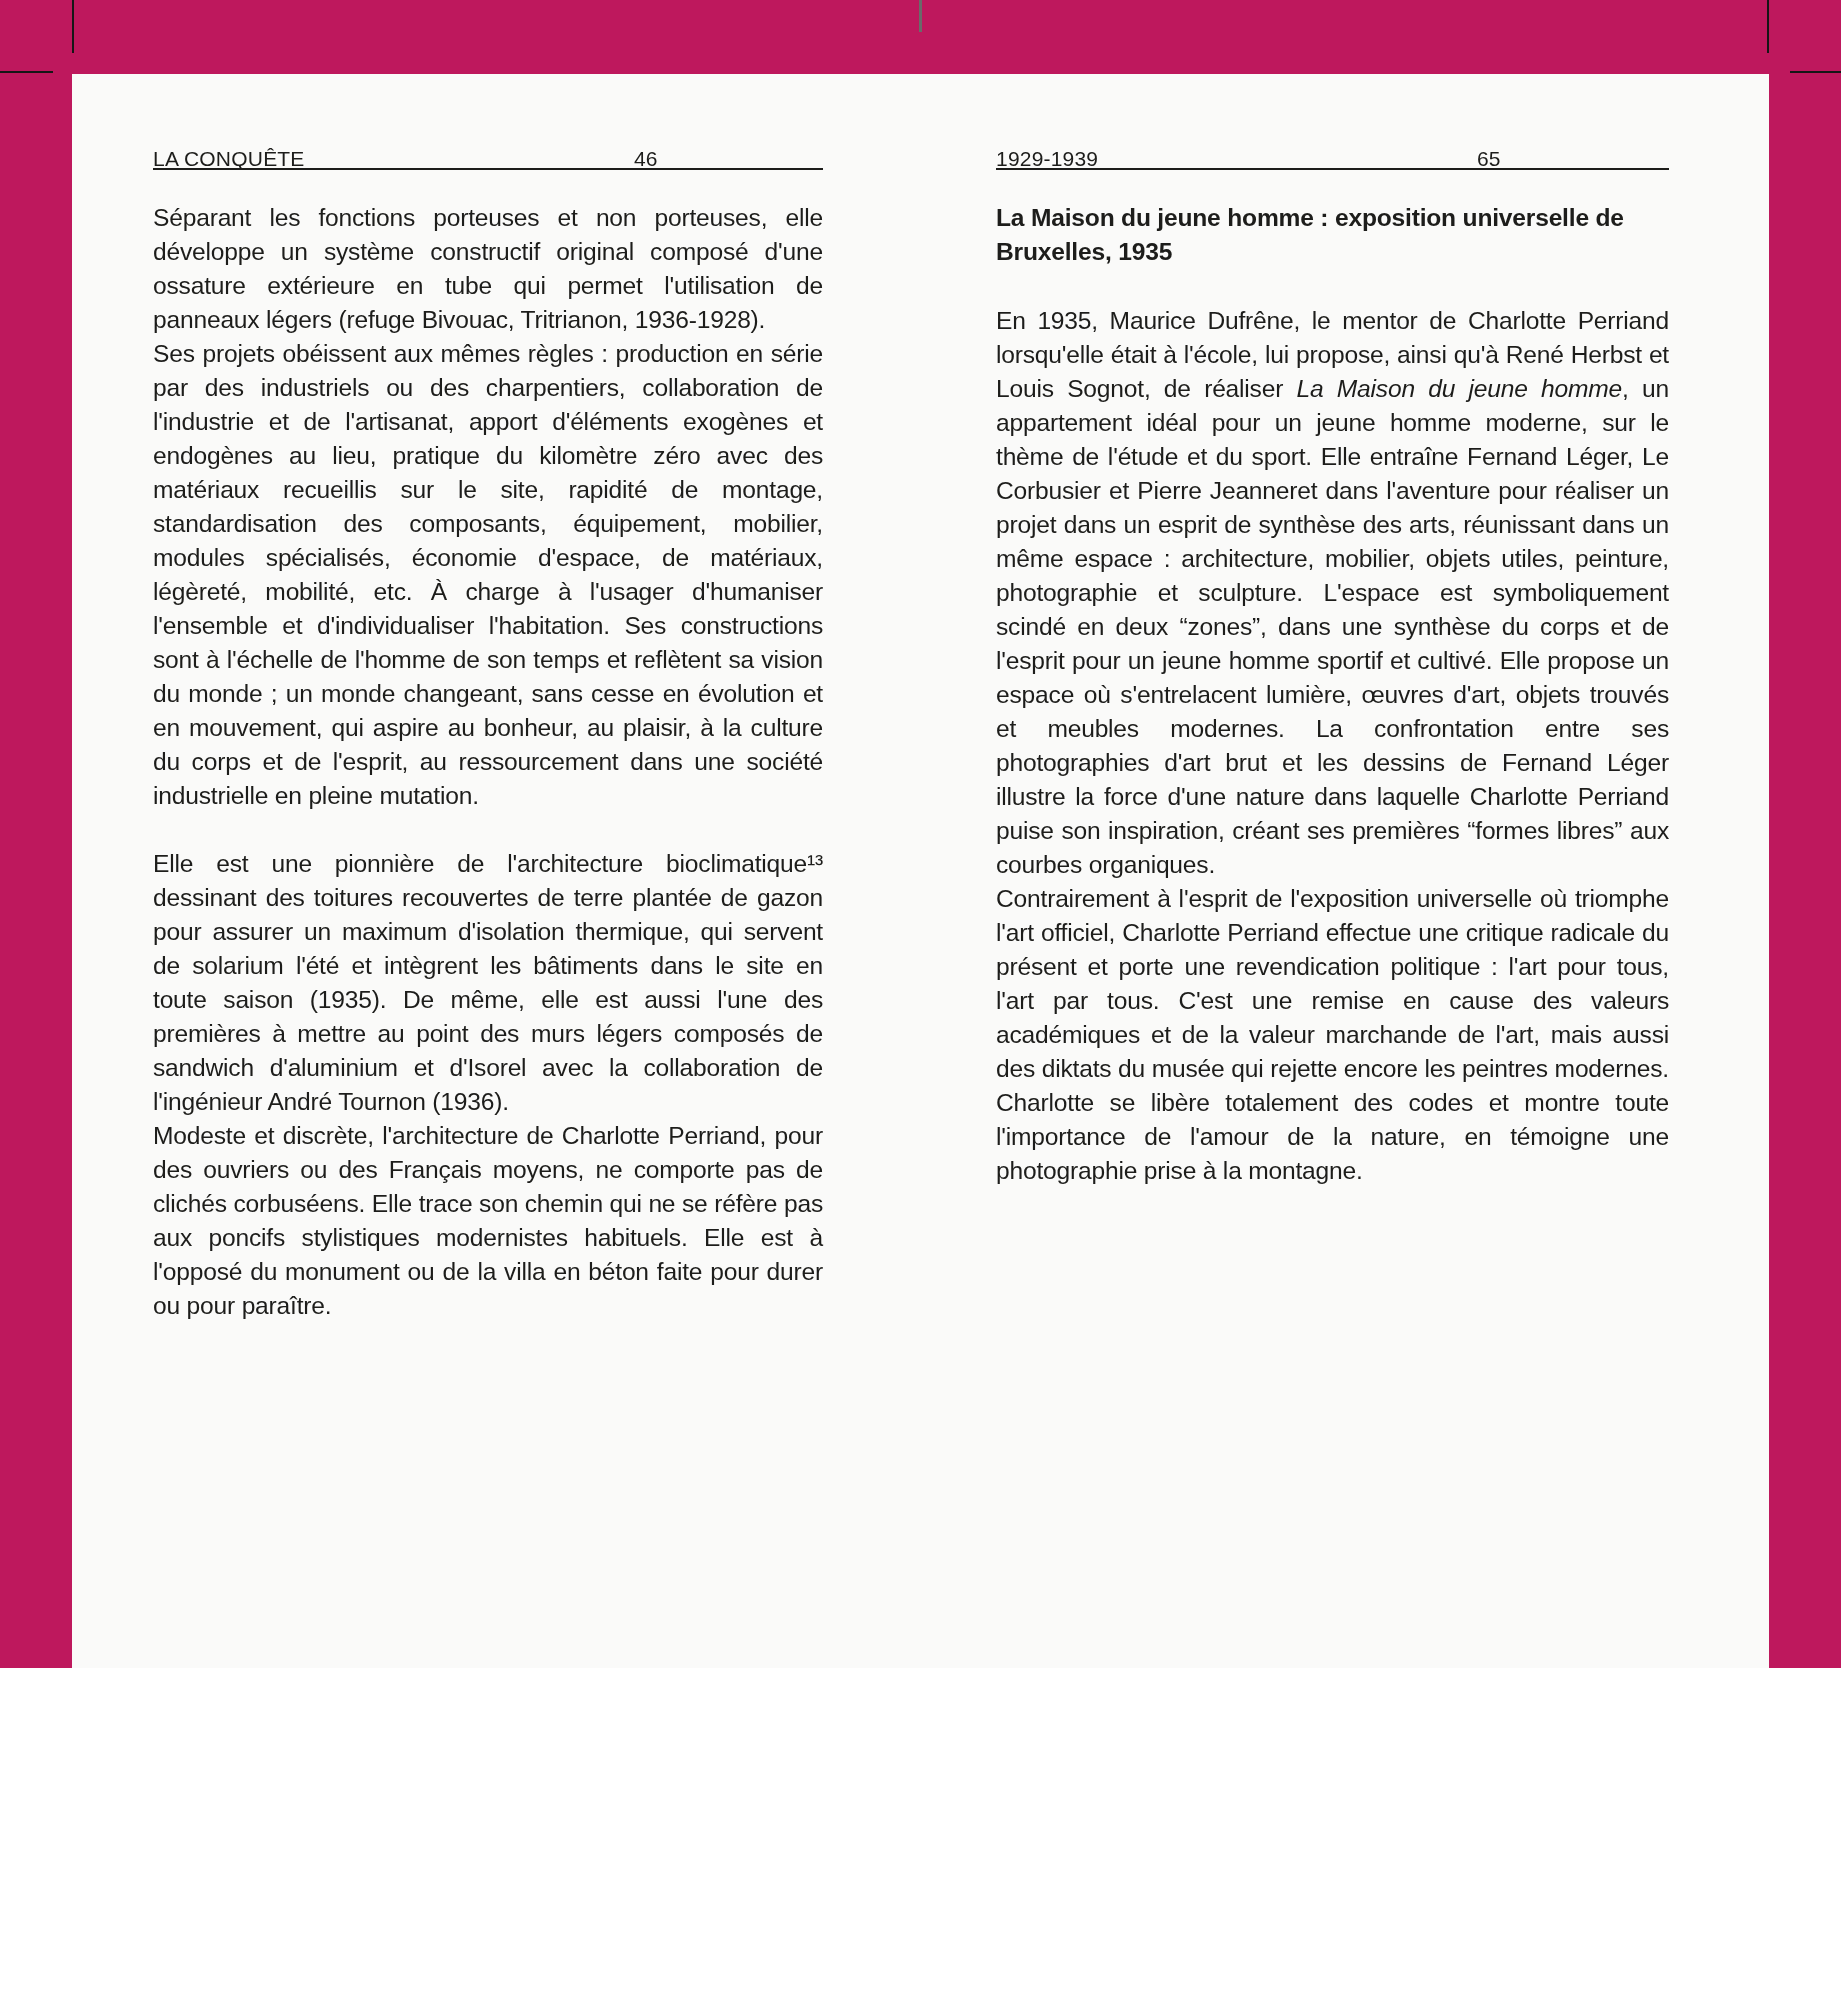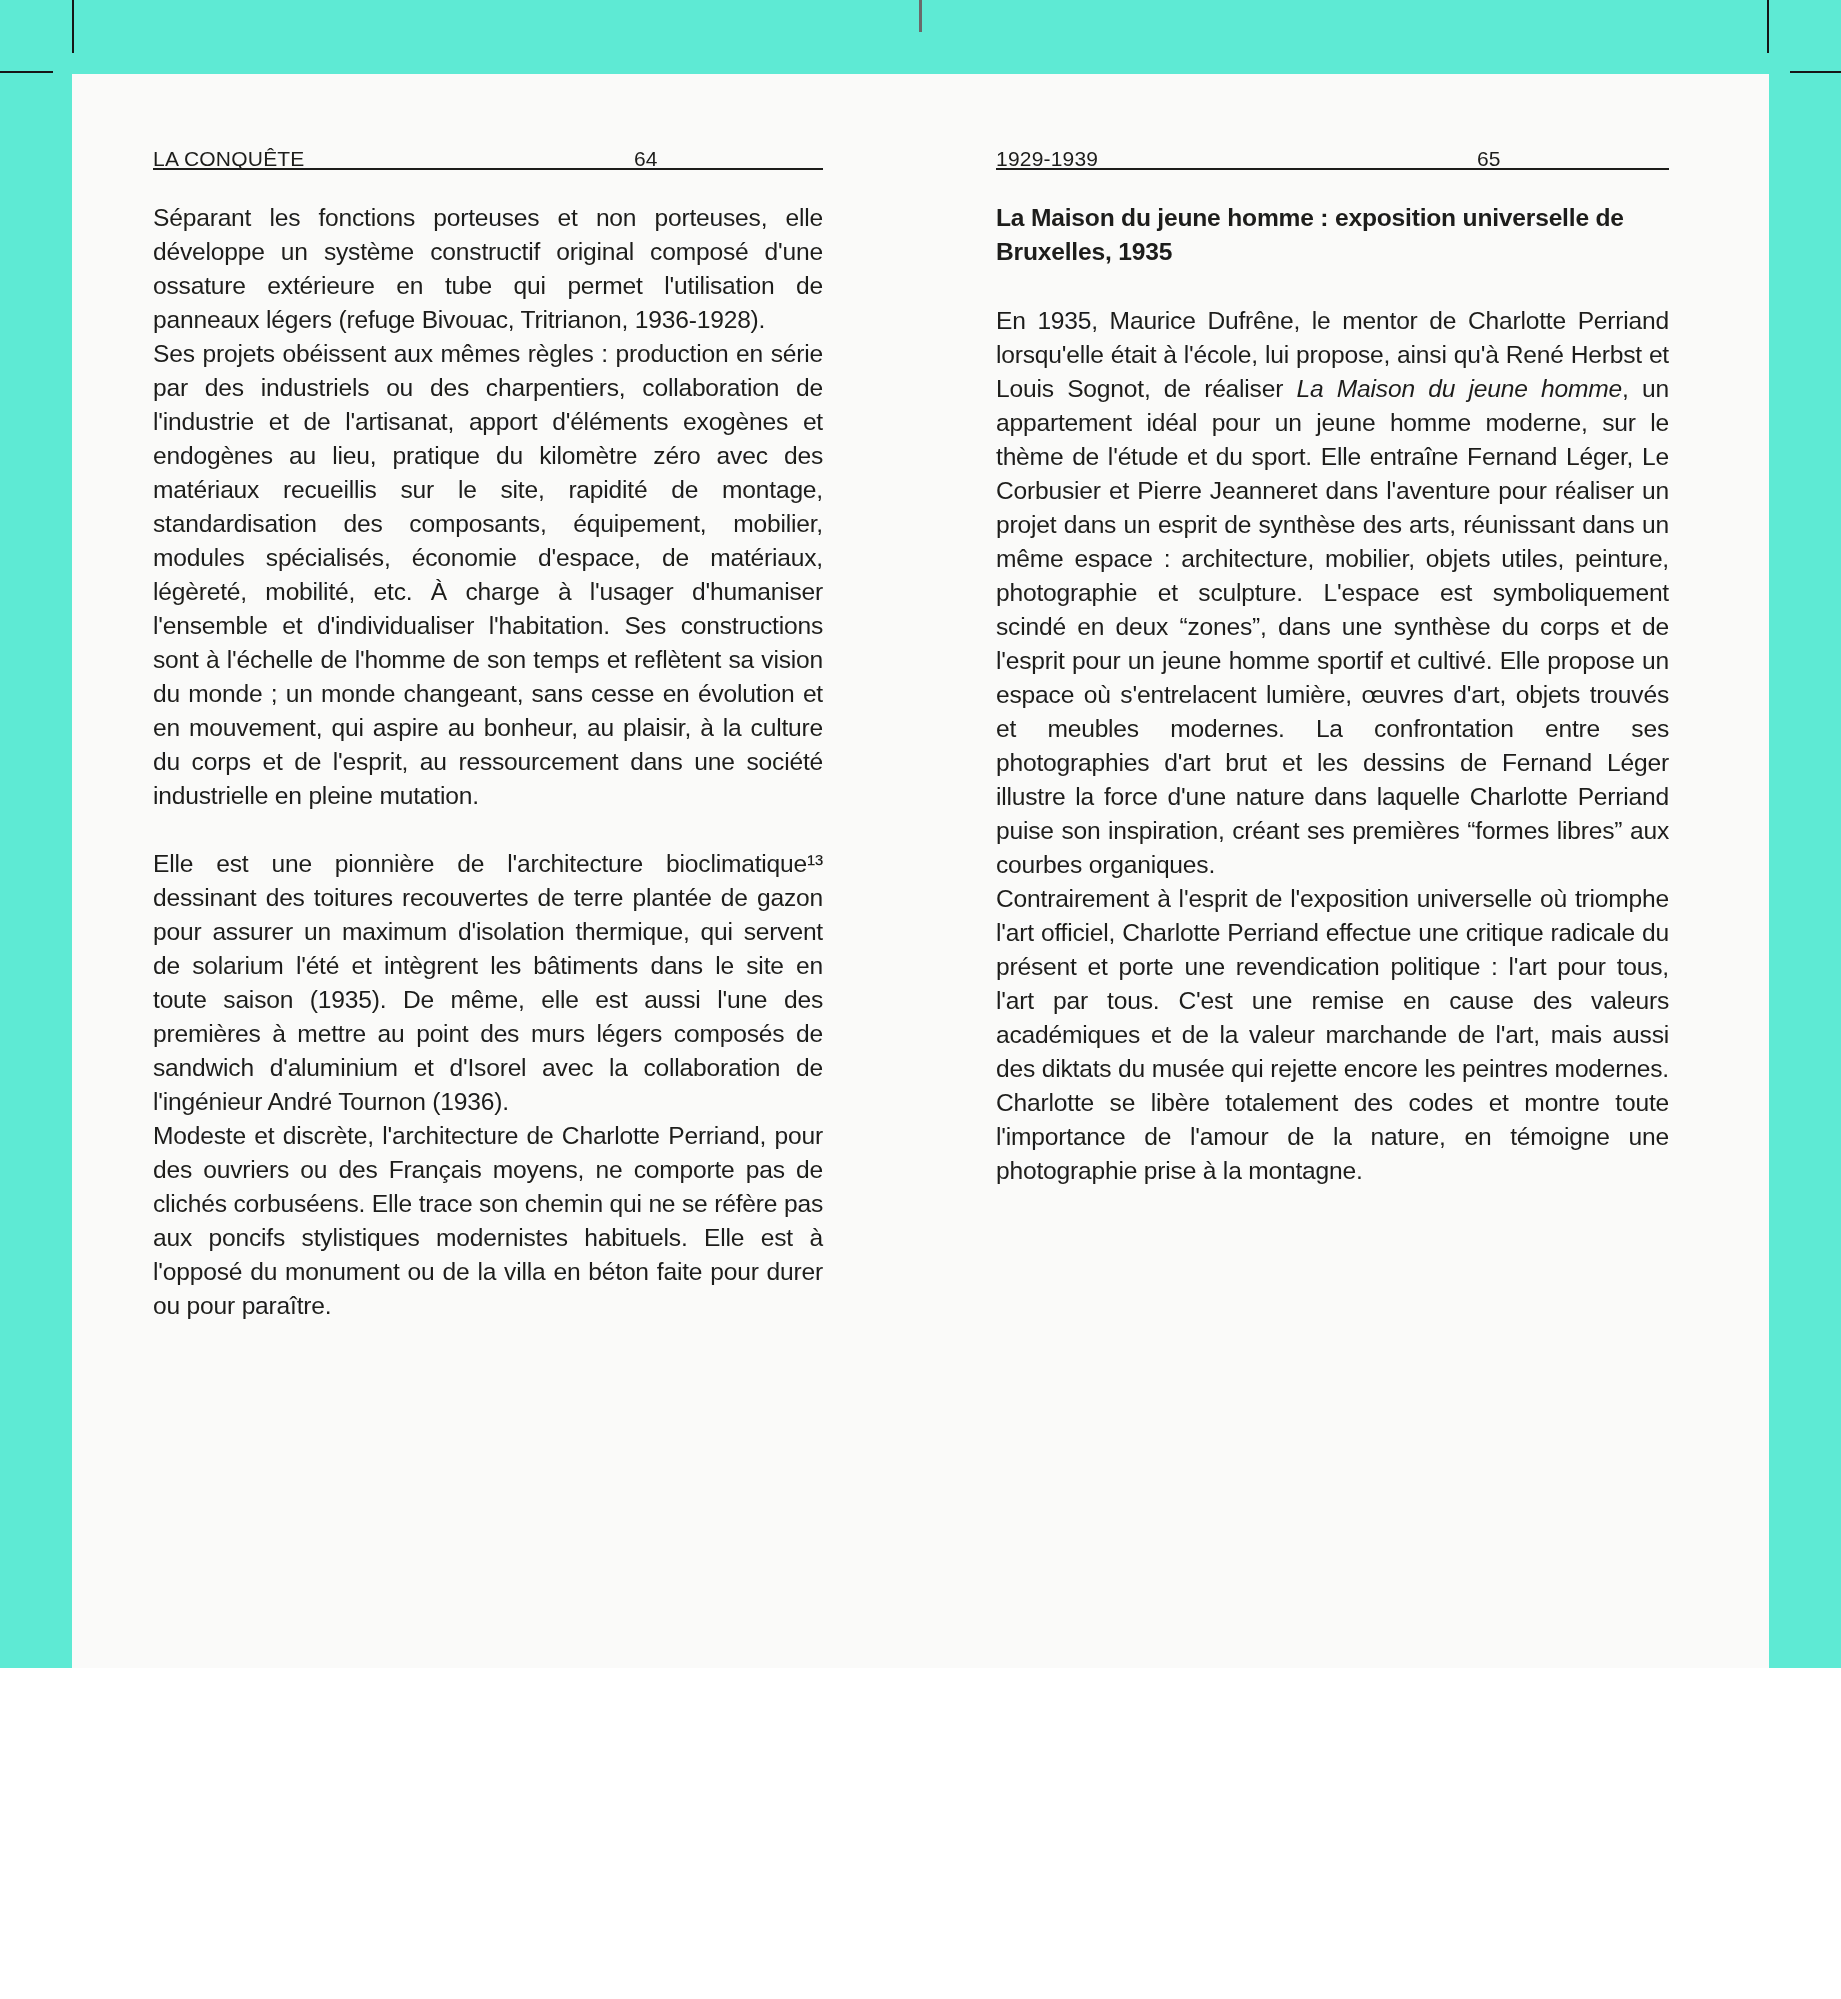--- a/index.html
+++ b/index.html
@@ -1,17 +1,17 @@
 <!DOCTYPE html>
 <html lang="fr" style="font-size:13.4px"><head>
 <meta charset="utf-8">
 <style>
   html,body{margin:0;padding:0;background:#ffffff;}
   .canvas{
-    position:relative;width:1842px;height:1668px;background:#5eead4;
+    position:relative;width:1842px;height:1668px;background:#be185d;
     font-family:"Liberation Sans",sans-serif;color:#1d1d1b;overflow:hidden;
   }
   
   .mark{position:absolute;background:#161616;}
   .mark.fold{background:#6a6a6a;}
   .m-tl-v{left:72px;top:0;width:1.7px;height:53px;}
   .m-tl-h{left:0;top:71px;width:53px;height:1.7px;}
   .m-tr-v{left:1767px;top:0;width:1.7px;height:53px;}
   .m-tr-h{left:1790px;top:71px;width:52px;height:1.7px;}
   .m-bl-h{left:0;top:1925px;width:53px;height:1.7px;}
@@ -71,21 +71,21 @@
   <div class="mark m-bl-v"></div>
   <div class="mark m-br-h"></div>
   <div class="mark m-br-v"></div>
   <div class="mark fold m-ft"></div>
   <div class="mark fold m-fb"></div>
 
   <div class="page">
 
     <section class="col left">
       <span class="sec-title">LA CONQUÊTE</span>
-      <span class="pnum">64</span>
+      <span class="pnum">46</span>
       <div class="hrule"></div>
 
       <div class="bodytext">
           <p><span>Séparant les fonctions porteuses et non porteuses, elle développe un système constructif original composé d'une ossature extérieure en tube qui permet l'utilisation de panneaux légers (refuge Bivouac, Tritrianon, 1936-1928).</span></p>
           <p><span>Ses projets obéissent aux mêmes règles : production en série par des industriels ou des charpentiers, collaboration de l'industrie et de l'artisanat, apport d'éléments exogènes et endogènes au lieu, pratique du kilomètre zéro avec des matériaux recueillis sur le site, rapidité de montage, standardisation des composants, équipement, mobilier, modules spécialisés, économie d'espace, de matériaux, légèreté, mobilité, etc. À charge à l'usager d'humaniser l'ensemble et d'individualiser l'habitation. Ses constructions sont à l'échelle de l'homme de son temps et reflètent sa vision du monde ; un monde changeant, sans cesse en évolution et en mouvement, qui aspire au bonheur, au plaisir, à la culture du corps et de l'esprit, au ressourcement dans une société industrielle en pleine mutation.</span></p>
           <p class="spaced"><span>Elle est une pionnière de l'architecture bioclimatique¹³ dessinant des toitures recouvertes de terre plantée de gazon pour assurer un maximum d'isolation thermique, qui servent de solarium l'été et intègrent les bâtiments dans le site en toute saison (1935). De même, elle est aussi l'une des premières à mettre au point des murs légers composés de sandwich d'aluminium et d'Isorel avec la collaboration de l'ingénieur André Tournon (1936).</span></p>
           <p><span>Modeste et discrète, l'architecture de Charlotte Perriand, pour des ouvriers ou des Français moyens, ne comporte pas de clichés corbuséens. Elle trace son chemin qui ne se réfère pas aux poncifs stylistiques modernistes habituels. Elle est à l'opposé du monument ou de la villa en béton faite pour durer ou pour paraître.</span></p>
         </div>
 
       <div class="fig-rule"></div>

